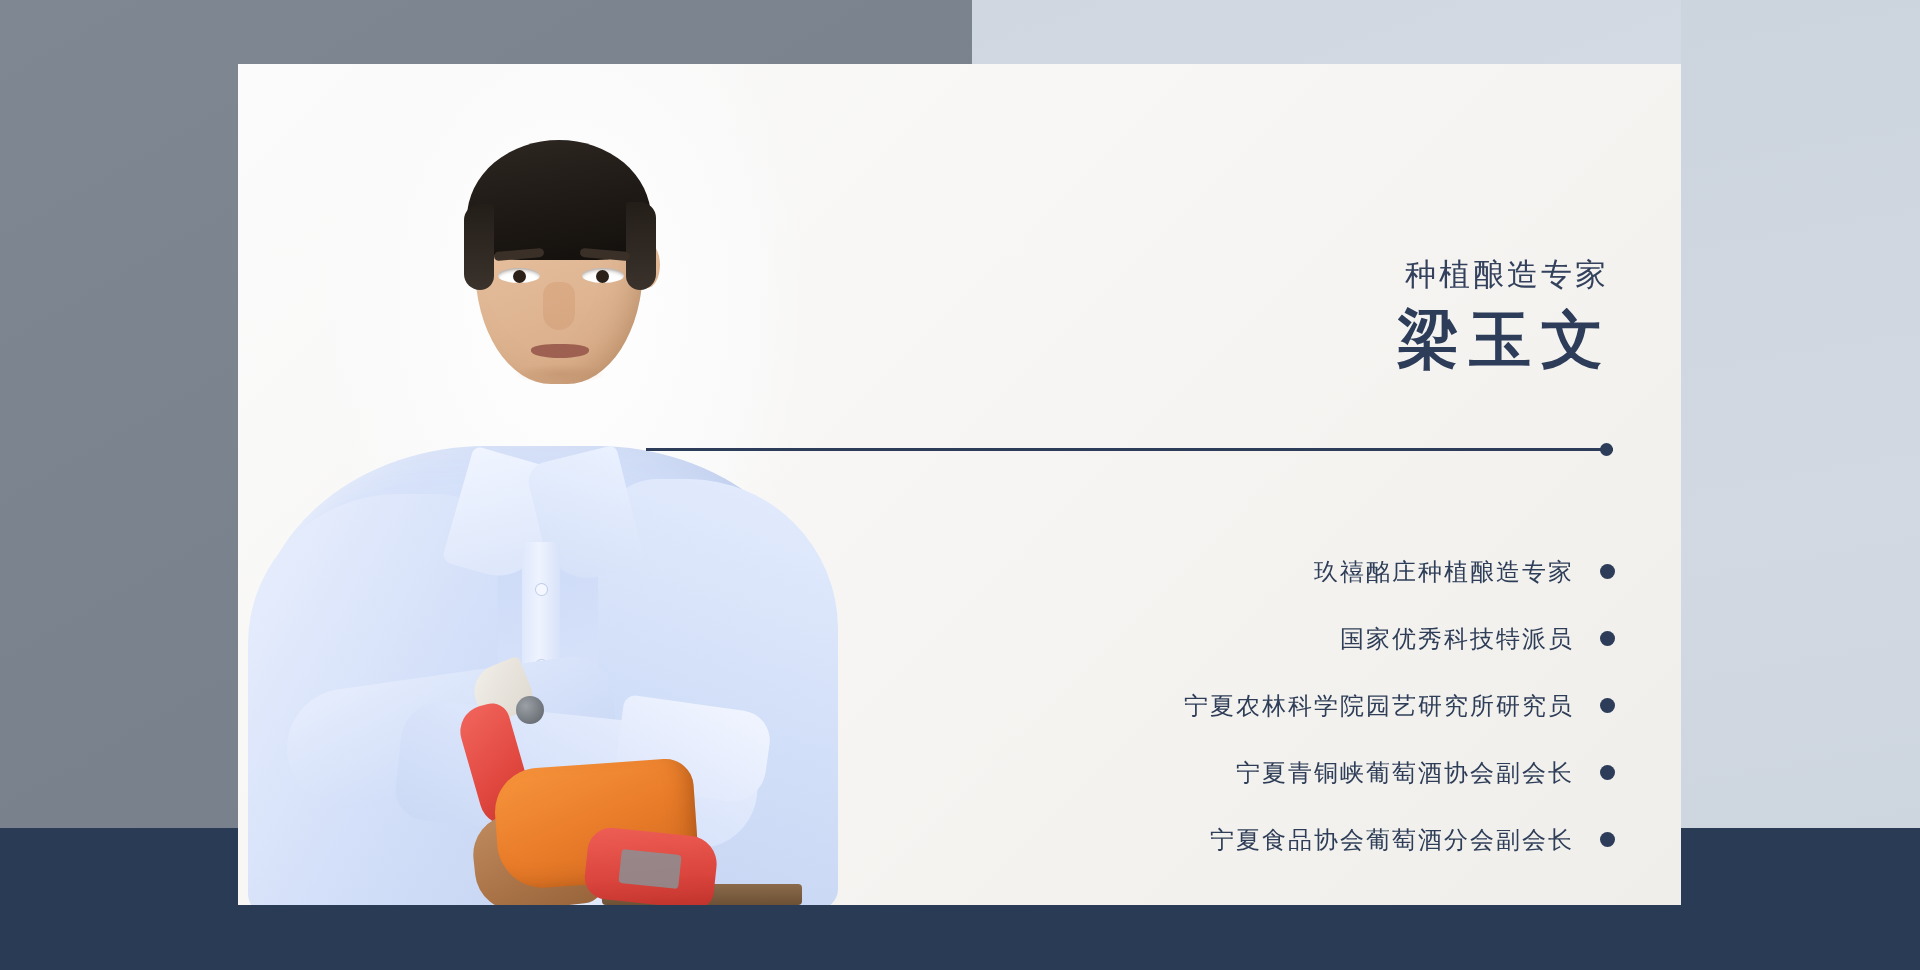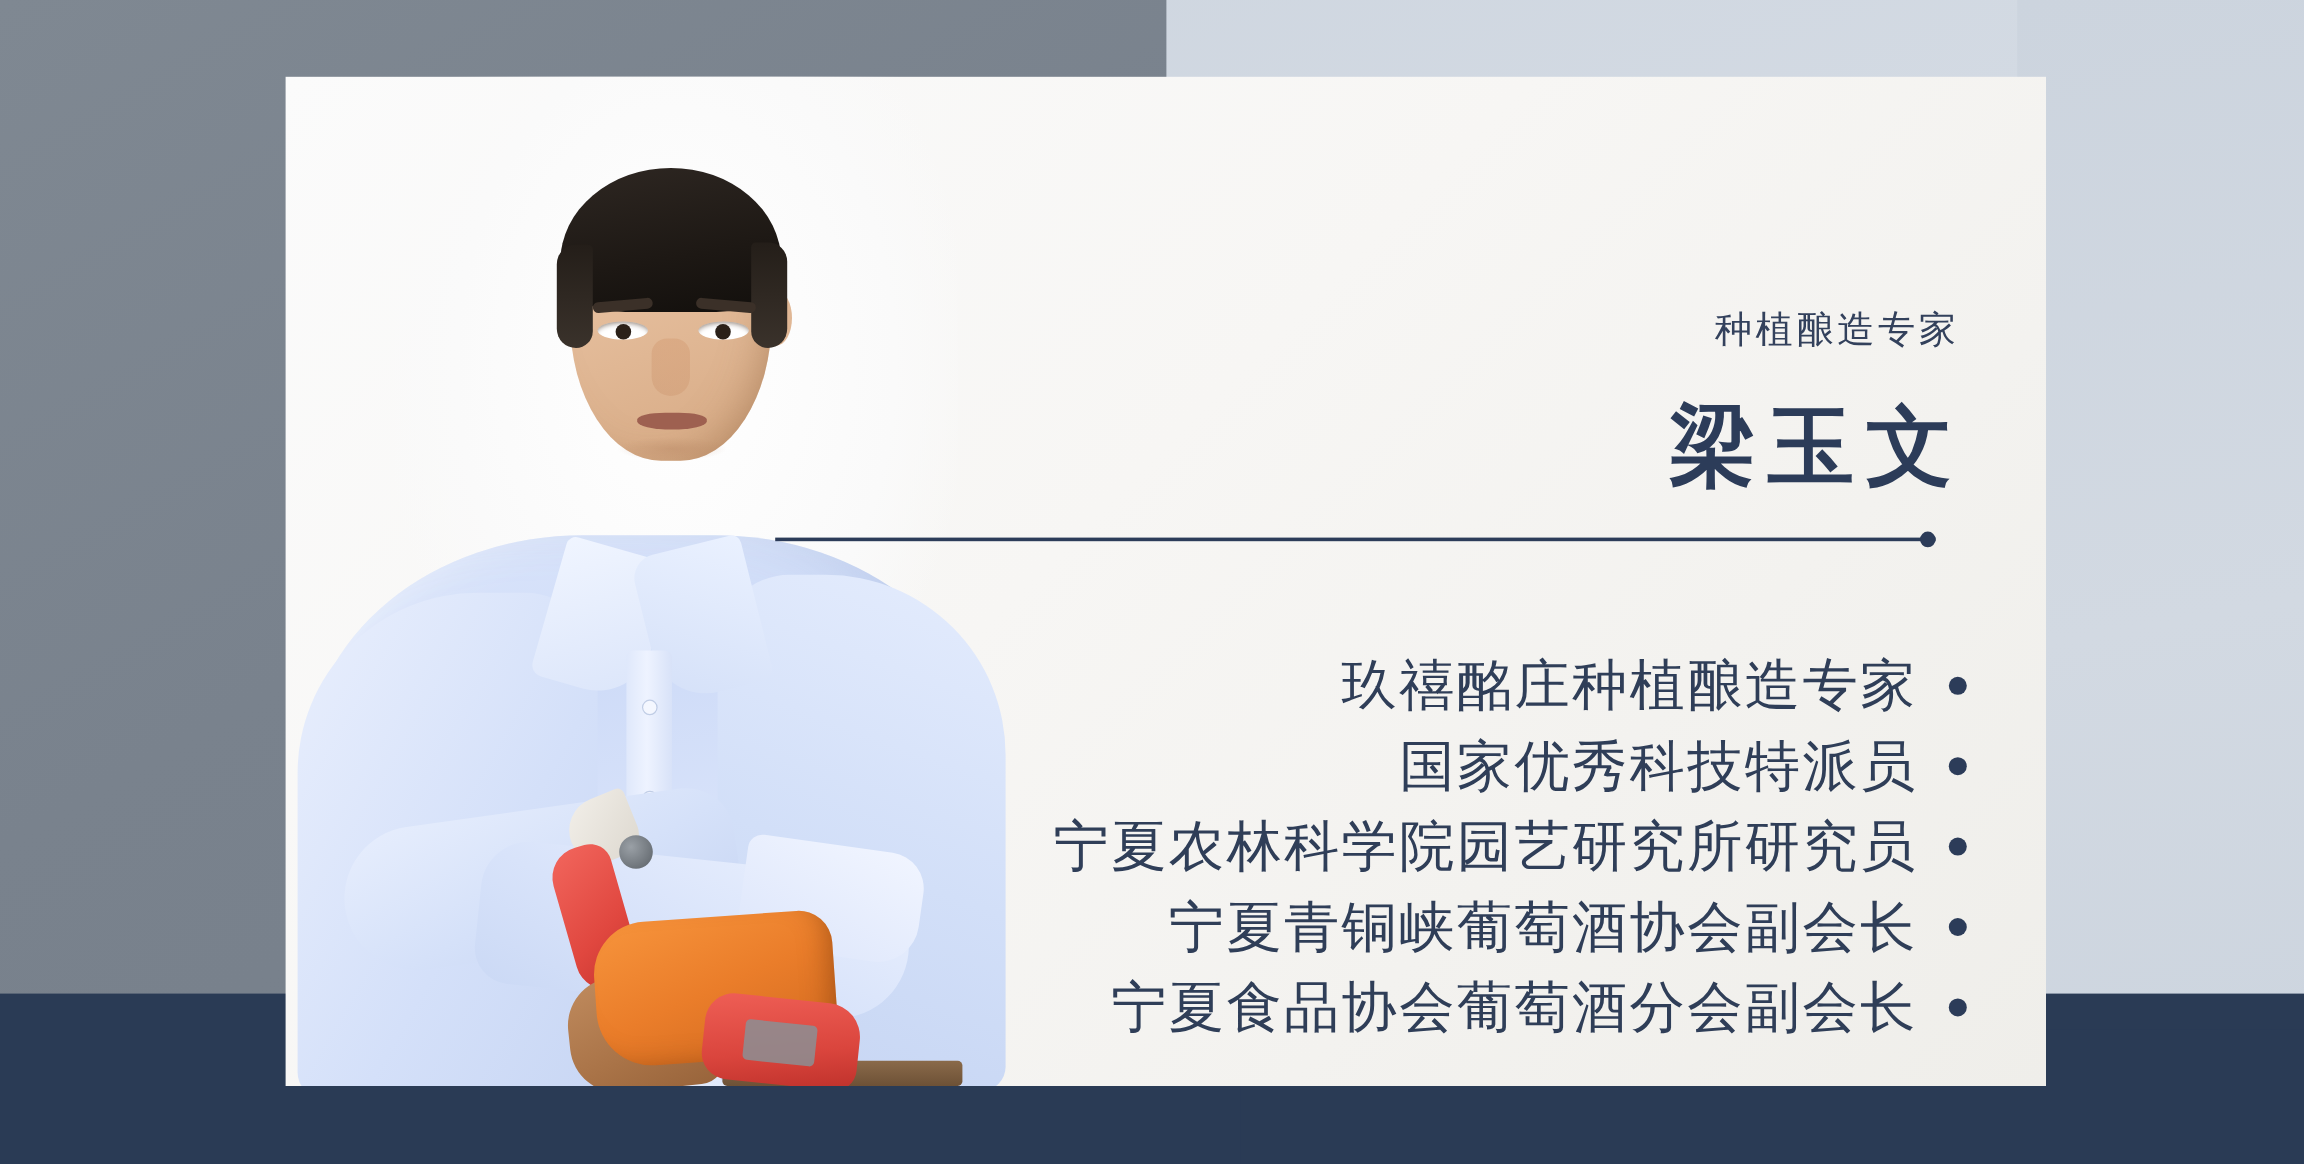--- a/index.html
+++ b/index.html
@@ -54,21 +54,20 @@
     background: linear-gradient(170deg, #ccd4de 0%, #d2d9e2 60%, #cdd5df 100%);
   }
 
   
   .card {
     position: absolute;
     left: 238px; top: 64px;
     width: 1443px; height: 841px;
     background: linear-gradient(135deg, #fbfbfb 0%, #f7f6f4 45%, #efeeea 100%);
     overflow: hidden;
-    padding-left: 24px;
   }
 
   
   .portrait {
     position: absolute;
     left: 0px; top: 0px;
     width: 620px; height: 841px;
     overflow: hidden;
   }
   .ph-halo {
@@ -327,28 +326,27 @@
     letter-spacing: 3px;
     color: #33415c;
     font-weight: 500;
     text-align: right;
     white-space: nowrap;
   }
   .bigname {
     position: absolute;
     right: 68px; top: 242px;
     font-family: "Liberation Serif", "DejaVu Serif", serif;
-    font-size: 72px;
+    font-size: 62px;
     font-weight: 700;
     letter-spacing: 10px;
     color: #2c3c59;
     text-align: right;
     line-height: 1.1;
     white-space: nowrap;
-    margin-top: 28px;
   }
   .divider {
     position: absolute;
     left: 408px; top: 384px;
     width: 967px; height: 3px;
     background: #2c3c59;
   }
   .divider-dot {
     position: absolute;
     left: 1362px; top: 379px;
@@ -363,21 +361,21 @@
     width: 880px;
     text-align: right;
   }
   .cred-row {
     display: flex;
     align-items: center;
     justify-content: flex-end;
     height: 67px;
   }
   .cred-text {
-    font-size: 46px;
+    font-size: 24px;
     color: #2f3e58;
     letter-spacing: 2px;
     white-space: nowrap;
   }
   .cred-bullet {
     width: 15px;
     height: 15px;
     border-radius: 50%;
     background: #2c3c59;
     margin-left: 26px;

